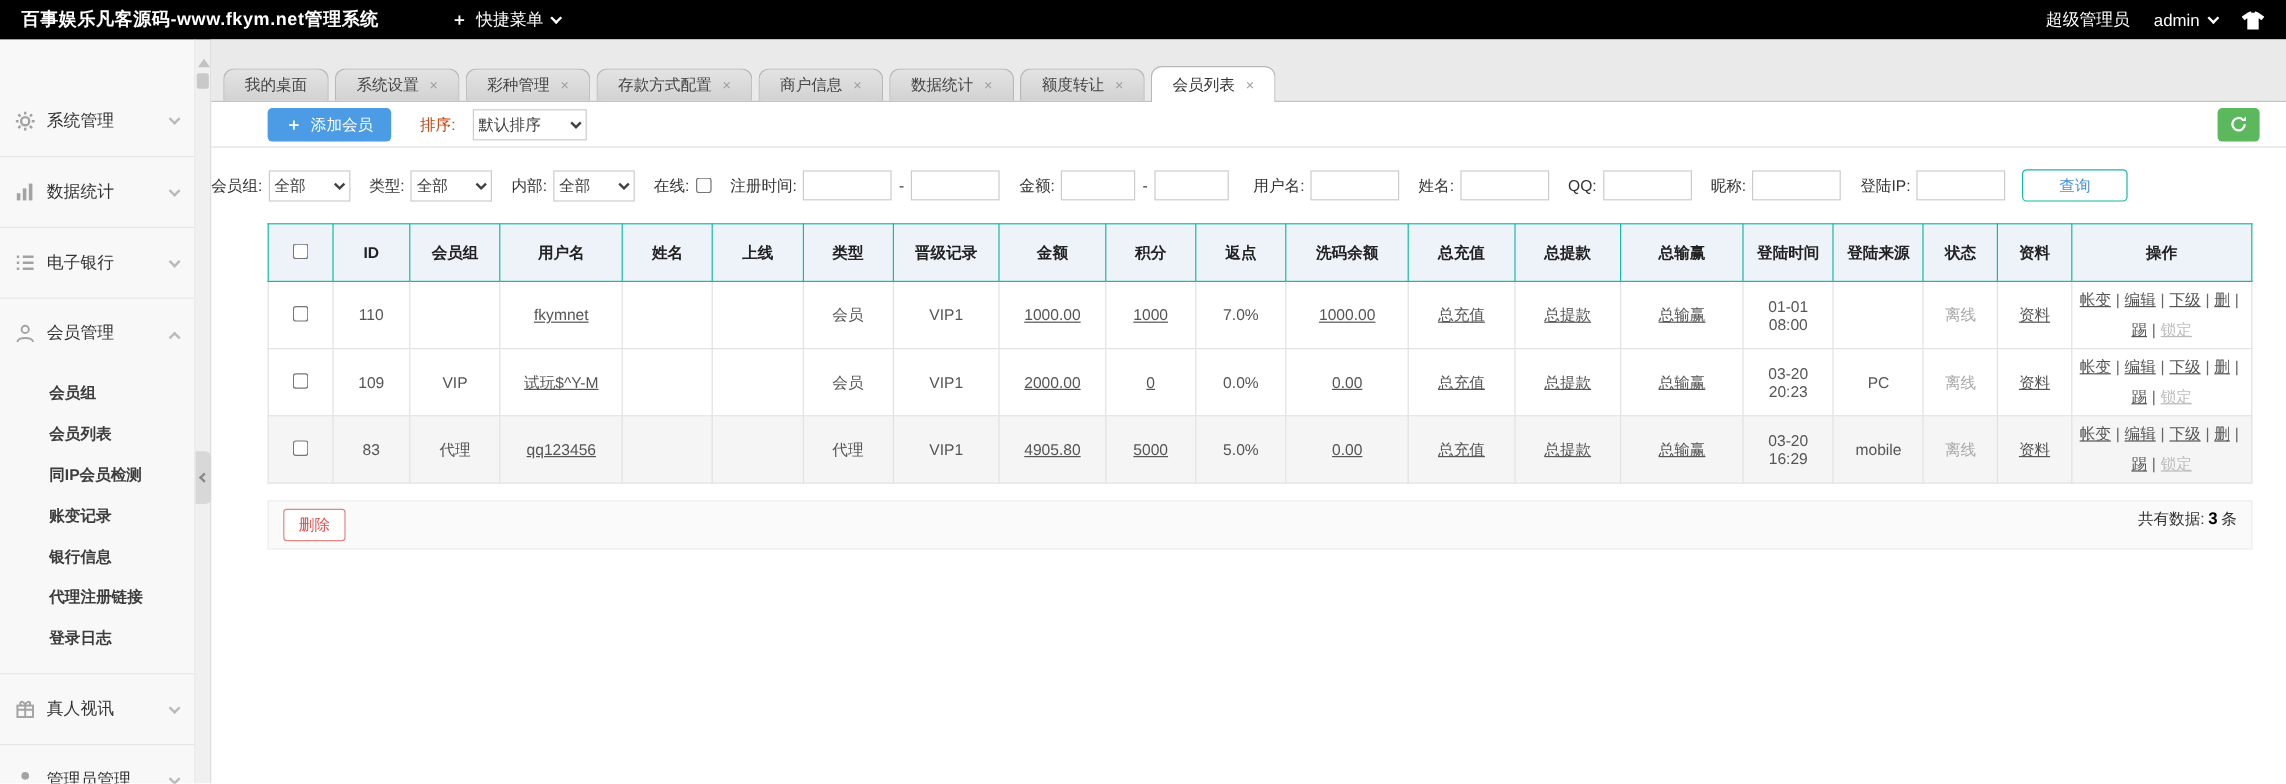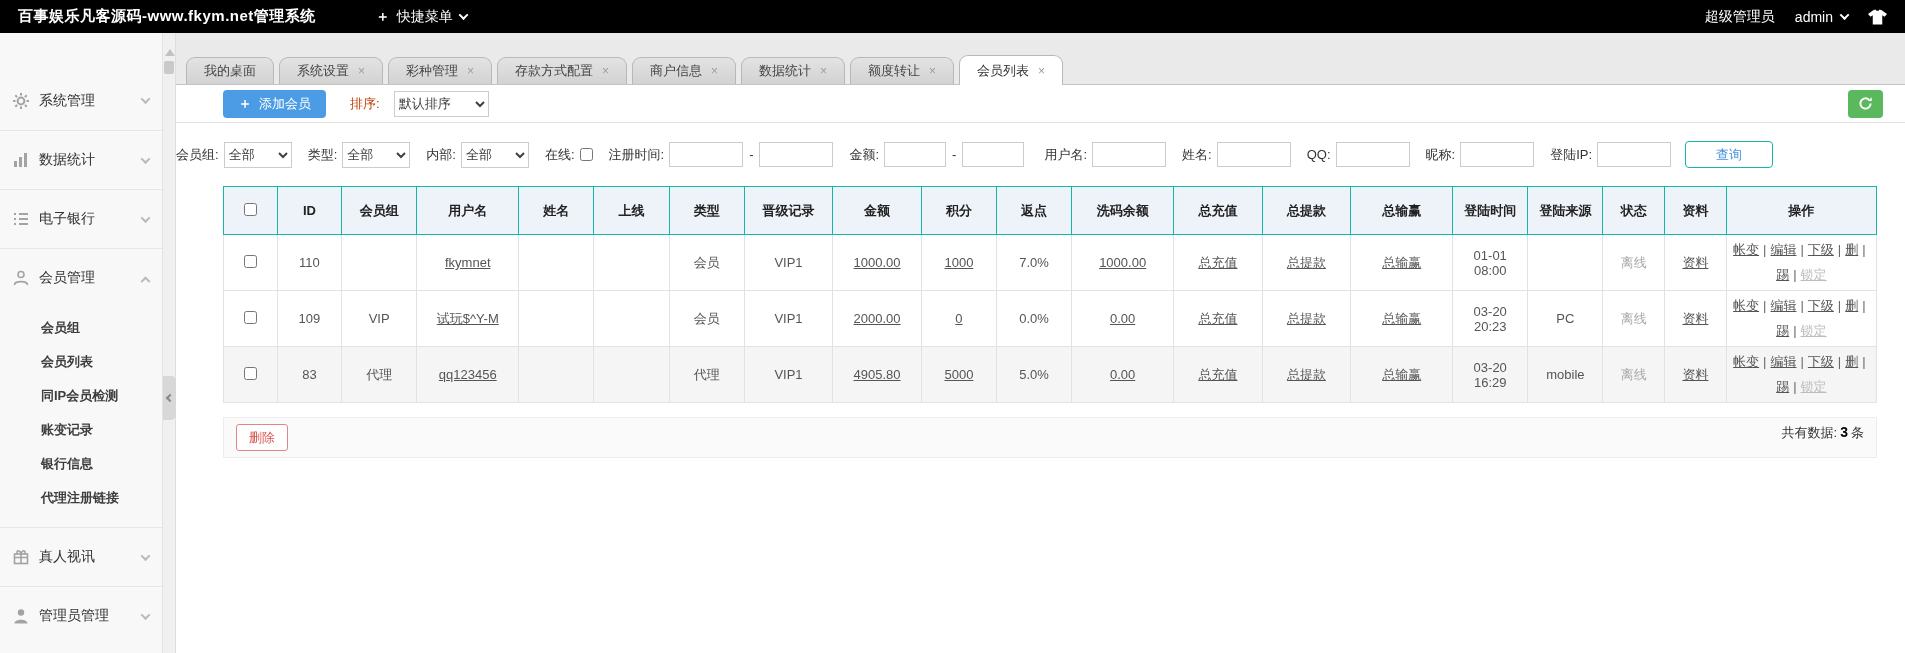--- a/index.html
+++ b/index.html
@@ -167,20 +167,21 @@
       <span class="chev up"></span>
     </div>
 
     <div class="side-sub">
       <div class="side-sub-item">会员组</div>
       <div class="side-sub-item">会员列表</div>
       <div class="side-sub-item">同IP会员检测</div>
       <div class="side-sub-item">账变记录</div>
       <div class="side-sub-item">银行信息</div>
       <div class="side-sub-item">代理注册链接</div>
+      <div class="side-sub-item">登录日志</div>
     </div>
 
     <div class="side-item">
       <svg class="sicon" viewBox="0 0 16 16">
         <g stroke="#a3a3a3" stroke-width="1.6" fill="none">
             <rect x="1.5" y="5" width="13" height="9.5"></rect>
             <path d="M8 5v9.5M1.5 8.5h13M5 5C3 4 4 1 6 2s2 3 2 3M11 5c2-1 1-4-1-3S8 5 8 5"></path>
           </g>
         </svg>
       <span>真人视讯</span>

